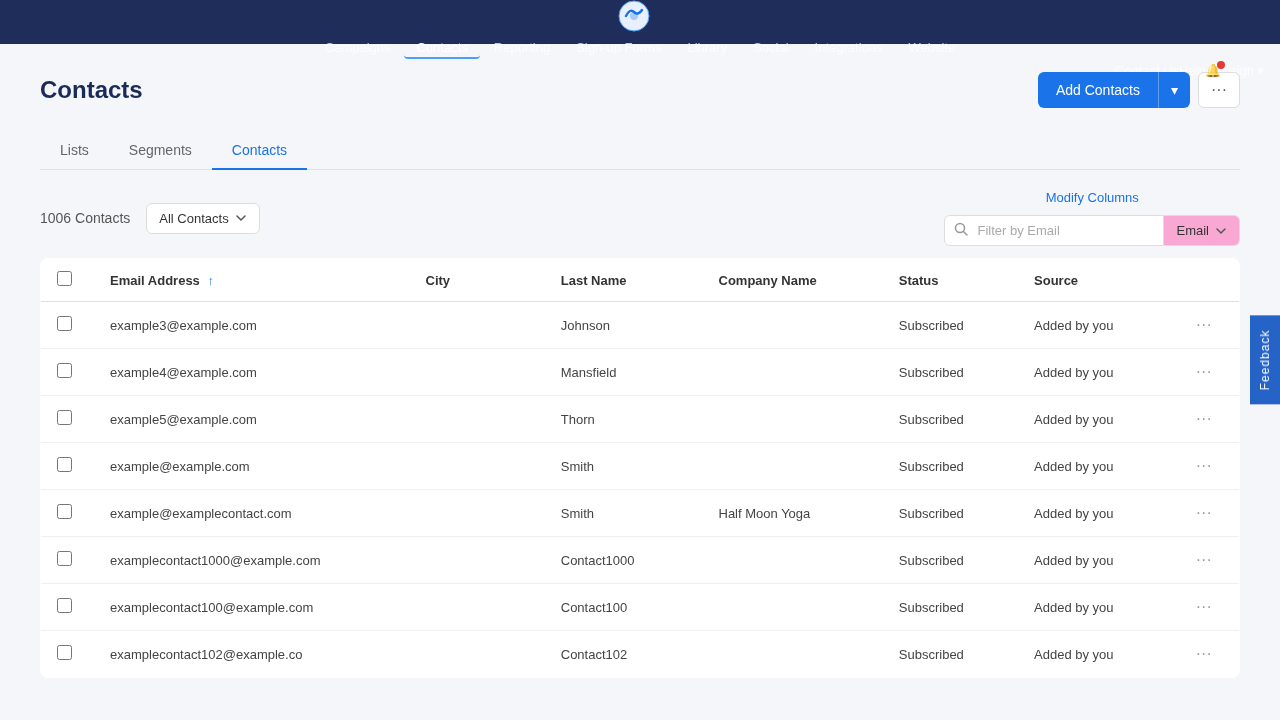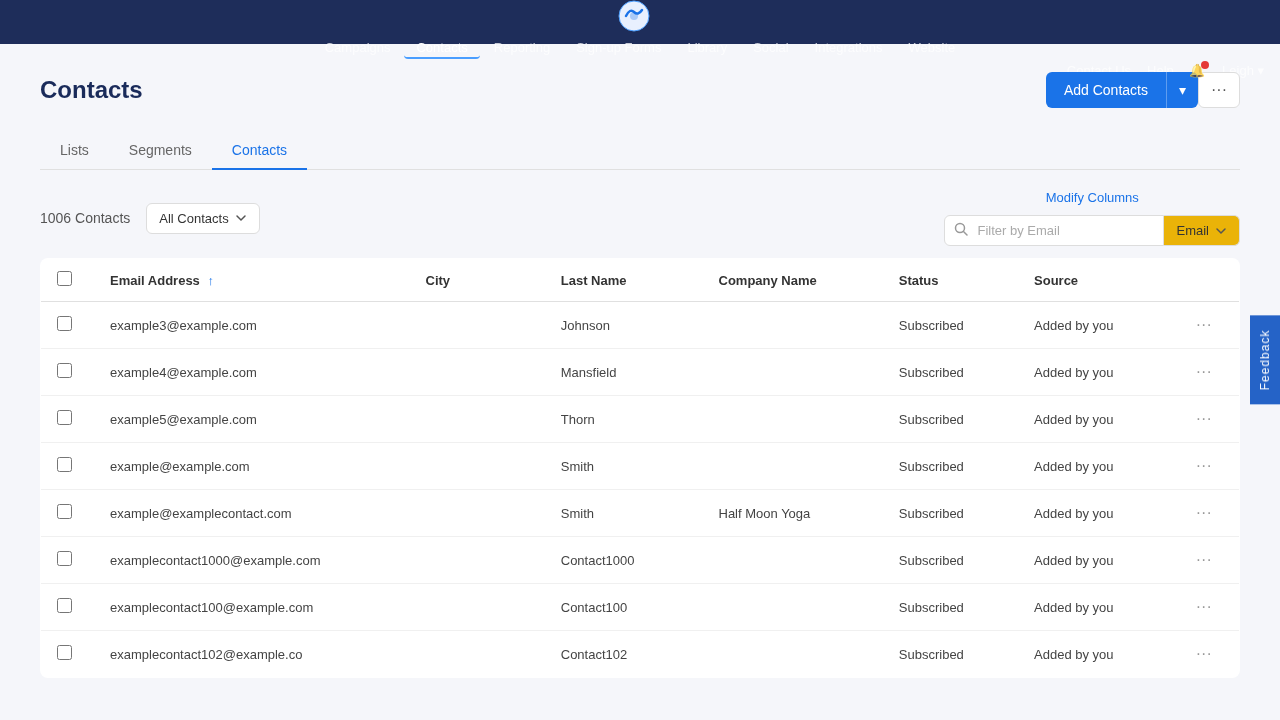--- a/index.html
+++ b/index.html
@@ -31,21 +31,20 @@
     }
     .nav-link.active {
       color: #fff;
       border-bottom: 2px solid #4a9eff;
       padding-bottom: 2px;
     }
     .nav-right {
       margin-left: auto;
       display: flex;
       align-items: center;
-      gap: 16px;
       color: rgba(255,255,255,0.75);
       font-size: 13px;
     }
     .nav-right span { cursor: pointer; }
 
     
     .main-content {
       padding: 28px 40px 0 40px;
       max-width: 1280px;
     }
@@ -58,20 +57,21 @@
       margin-bottom: 24px;
     }
     .page-title {
       font-size: 24px;
       font-weight: 600;
       color: #1a2b5a;
     }
     .header-actions {
       display: flex;
       align-items: center;
+      gap: 8px;
     }
     .add-contacts-btn {
       display: flex;
       align-items: center;
       background: #1a73e8;
       color: #fff;
       border: none;
       border-radius: 6px;
       cursor: pointer;
       font-size: 14px;
@@ -176,21 +176,21 @@
       font-size: 13px;
       width: 220px;
       outline: none;
       color: #333;
     }
     .search-input::placeholder { color: #aaa; }
     .search-type-btn {
       display: flex;
       align-items: center;
       gap: 6px;
-      background: #eab308;
+      background: #f9a8d4;
       border: 1px solid #ddd;
       border-left: none;
       border-radius: 0 6px 6px 0;
       padding: 7px 12px;
       cursor: pointer;
       font-size: 13px;
       color: #333;
     }
 
     

